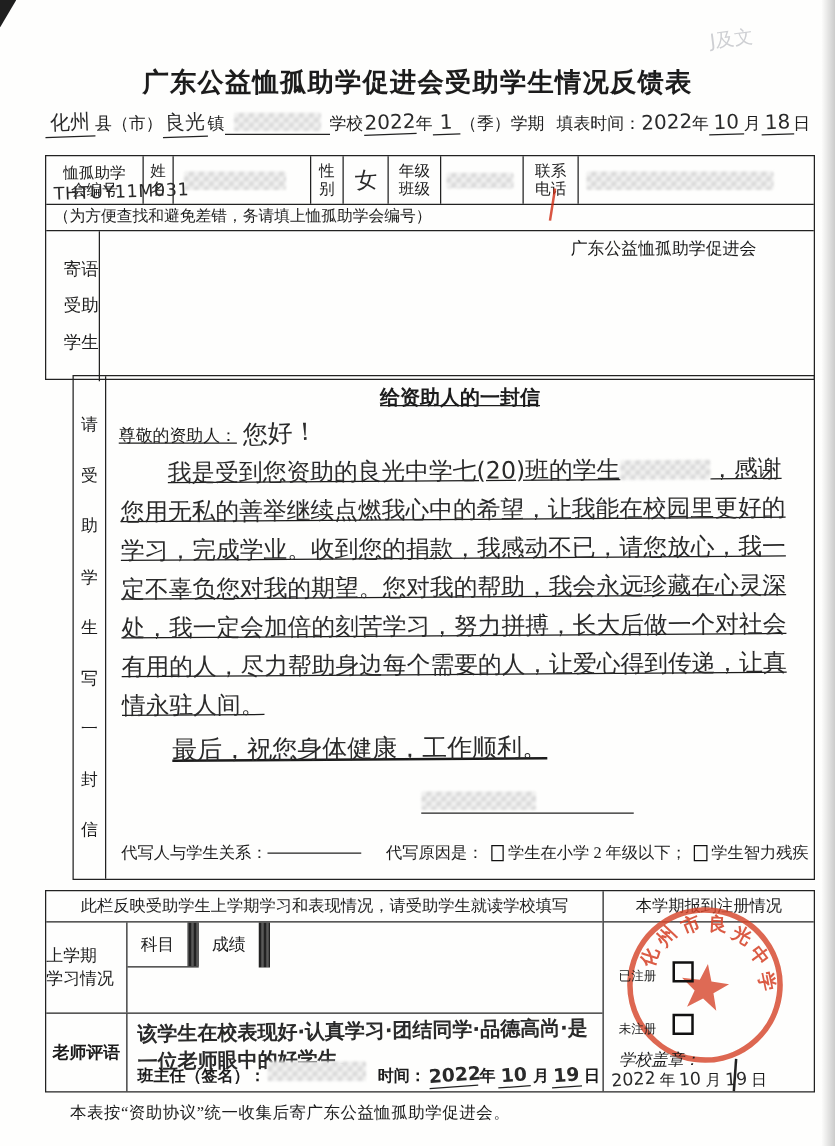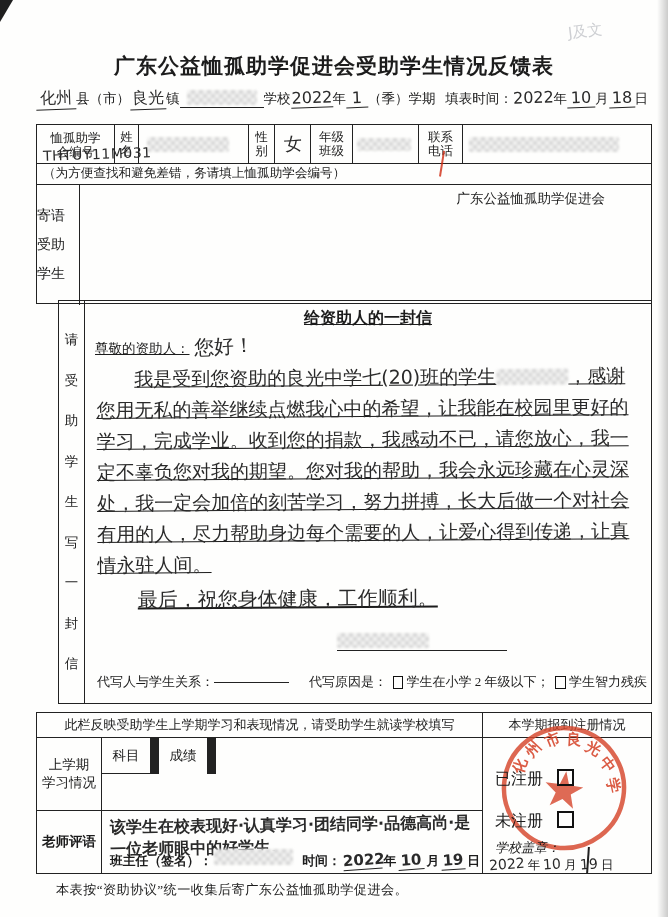--- a/index.html
+++ b/index.html
@@ -37,21 +37,21 @@
         font-size:12.5px;line-height:14px;}
   .id-labelcell{flex-direction:column;justify-content:flex-start;font-size:12.5px;line-height:14px;padding-top:1px;}
   .id-code{position:absolute;left:6px;top:21px;font-size:14px;white-space:nowrap;
         transform:rotate(-2deg);letter-spacing:0.5px;}
   .phone-mark{position:absolute;left:404px;top:26px;height:26px;width:4px;
         border-left:2.5px solid #cf2b12;transform:rotate(9deg);opacity:.8;}
   .note-row{height:20px;line-height:19px;font-size:12.6px;padding-left:6px;
         border-bottom:1px solid #222;}
   .msg-row{display:flex;height:120px;}
   .msg-side{width:42px;border-right:1px solid #222;display:flex;flex-direction:column;
-        align-items:flex-start;justify-content:center;gap:11px;font-size:14px;}
+        align-items:flex-end;justify-content:center;gap:11px;font-size:14px;}
   .msg-body{flex:1;padding:4px 12px 2px 10px;font-size:13.5px;line-height:17.4px;}
   .msg-p{text-indent:2em;letter-spacing:0.1px;}
   .msg-sign{text-align:right;padding-right:34px;margin-top:1px;}
   
   .letter-box{position:absolute;left:58px;top:300px;width:594px;height:404px;
         border:1.6px solid #222;box-sizing:border-box;display:flex;}
   .letter-side{width:26px;border-right:1px solid #222;display:flex;flex-direction:column;
         align-items:center;justify-content:space-between;font-size:13.5px;padding:30px 0;box-sizing:border-box;}
   .letter-main{flex:1;position:relative;text-decoration:underline;}
   .letter-title{text-align:center;font-weight:bold;font-size:16px;margin:7px 0 4px 0;}
@@ -67,40 +67,40 @@
   .proxy-blank{display:inline-block;width:96px;border-bottom:1.2px solid #222;}
   .cbx{display:inline-block;width:11px;height:11px;border:1.6px solid #111;
         vertical-align:-1px;margin:0 3px 0 6px;}
   
   .bottom-box{position:absolute;left:36px;top:712px;width:616px;height:162px;
         border:1.6px solid #222;box-sizing:border-box;display:flex;}
   .report-left{width:446px;border-right:1px solid #222;display:flex;flex-direction:column;box-sizing:border-box;}
   .report-header{height:24px;line-height:23px;text-align:center;font-size:13px;border-bottom:1px solid #222;}
   .upper{display:flex;height:72px;border-bottom:1px solid #222;}
   .term-col{width:64px;border-right:1px solid #222;display:flex;flex-direction:column;
-        align-items:center;justify-content:center;font-size:13.5px;line-height:18px;}
+        justify-content:center;font-size:13.5px;line-height:18px;}
   .gtable{flex:1;display:flex;flex-direction:row;}
   .g-row{display:flex;height:36px;box-sizing:border-box;}
   .g-row.first{border-bottom:1px solid #222;}
   .g-label{width:48px;border-right:1px solid #222;display:flex;align-items:center;
         justify-content:center;font-size:13.5px;}
   .g-cell{flex:1;border-right:1px solid #222;}
   .g-cell:last-child{border-right:none;}
   .teacher-row{flex:1;display:flex;font-weight:bold;}
   .teacher-label{width:64px;border-right:1px solid #222;display:flex;align-items:center;
         justify-content:center;font-size:13.5px;}
   .teacher-main{flex:1;position:relative;}
   .teacher-comment{font-size:16px;line-height:22px;padding:3px 6px 0 8px;transform:rotate(-0.8deg);}
   .ht-line{position:absolute;left:8px;right:2px;bottom:3px;display:flex;align-items:baseline;
         gap:2px;font-size:12.8px;white-space:nowrap;}
   .u{border-bottom:1.2px solid #222;text-align:center;display:inline-block;}
   .ht-hand{font-size:15px;transform:rotate(-4deg);display:inline-block;}
   .report-right{flex:1;position:relative;box-sizing:border-box;}
   .reg-header{height:24px;line-height:23px;text-align:center;font-size:13px;border-bottom:1px solid #222;}
-  .reg-item{position:absolute;left:12px;font-size:16px;}
+  .reg-item{position:absolute;left:12px;font-size:10px;}
   .reg-cbx{display:inline-block;width:13px;height:13px;border:2px solid #111;
         vertical-align:-2px;margin-left:10px;}
   .stamp-label{position:absolute;left:12px;top:126px;font-size:13px;font-style:italic;}
   .stamp-date{position:absolute;left:6px;top:143px;font-size:12.5px;white-space:nowrap;}
   .stamp-date .ht-hand{font-size:14px;}
   .stamp-svg{position:absolute;left:6px;top:0px;transform:rotate(8deg);pointer-events:none;}
   .date-tail{position:absolute;left:104px;top:134px;width:2px;height:26px;background:#222;transform:rotate(4deg);}
   .footer-note{position:absolute;left:56px;top:881px;font-size:13.2px;letter-spacing:0.4px;}
 </style>
 </head>

